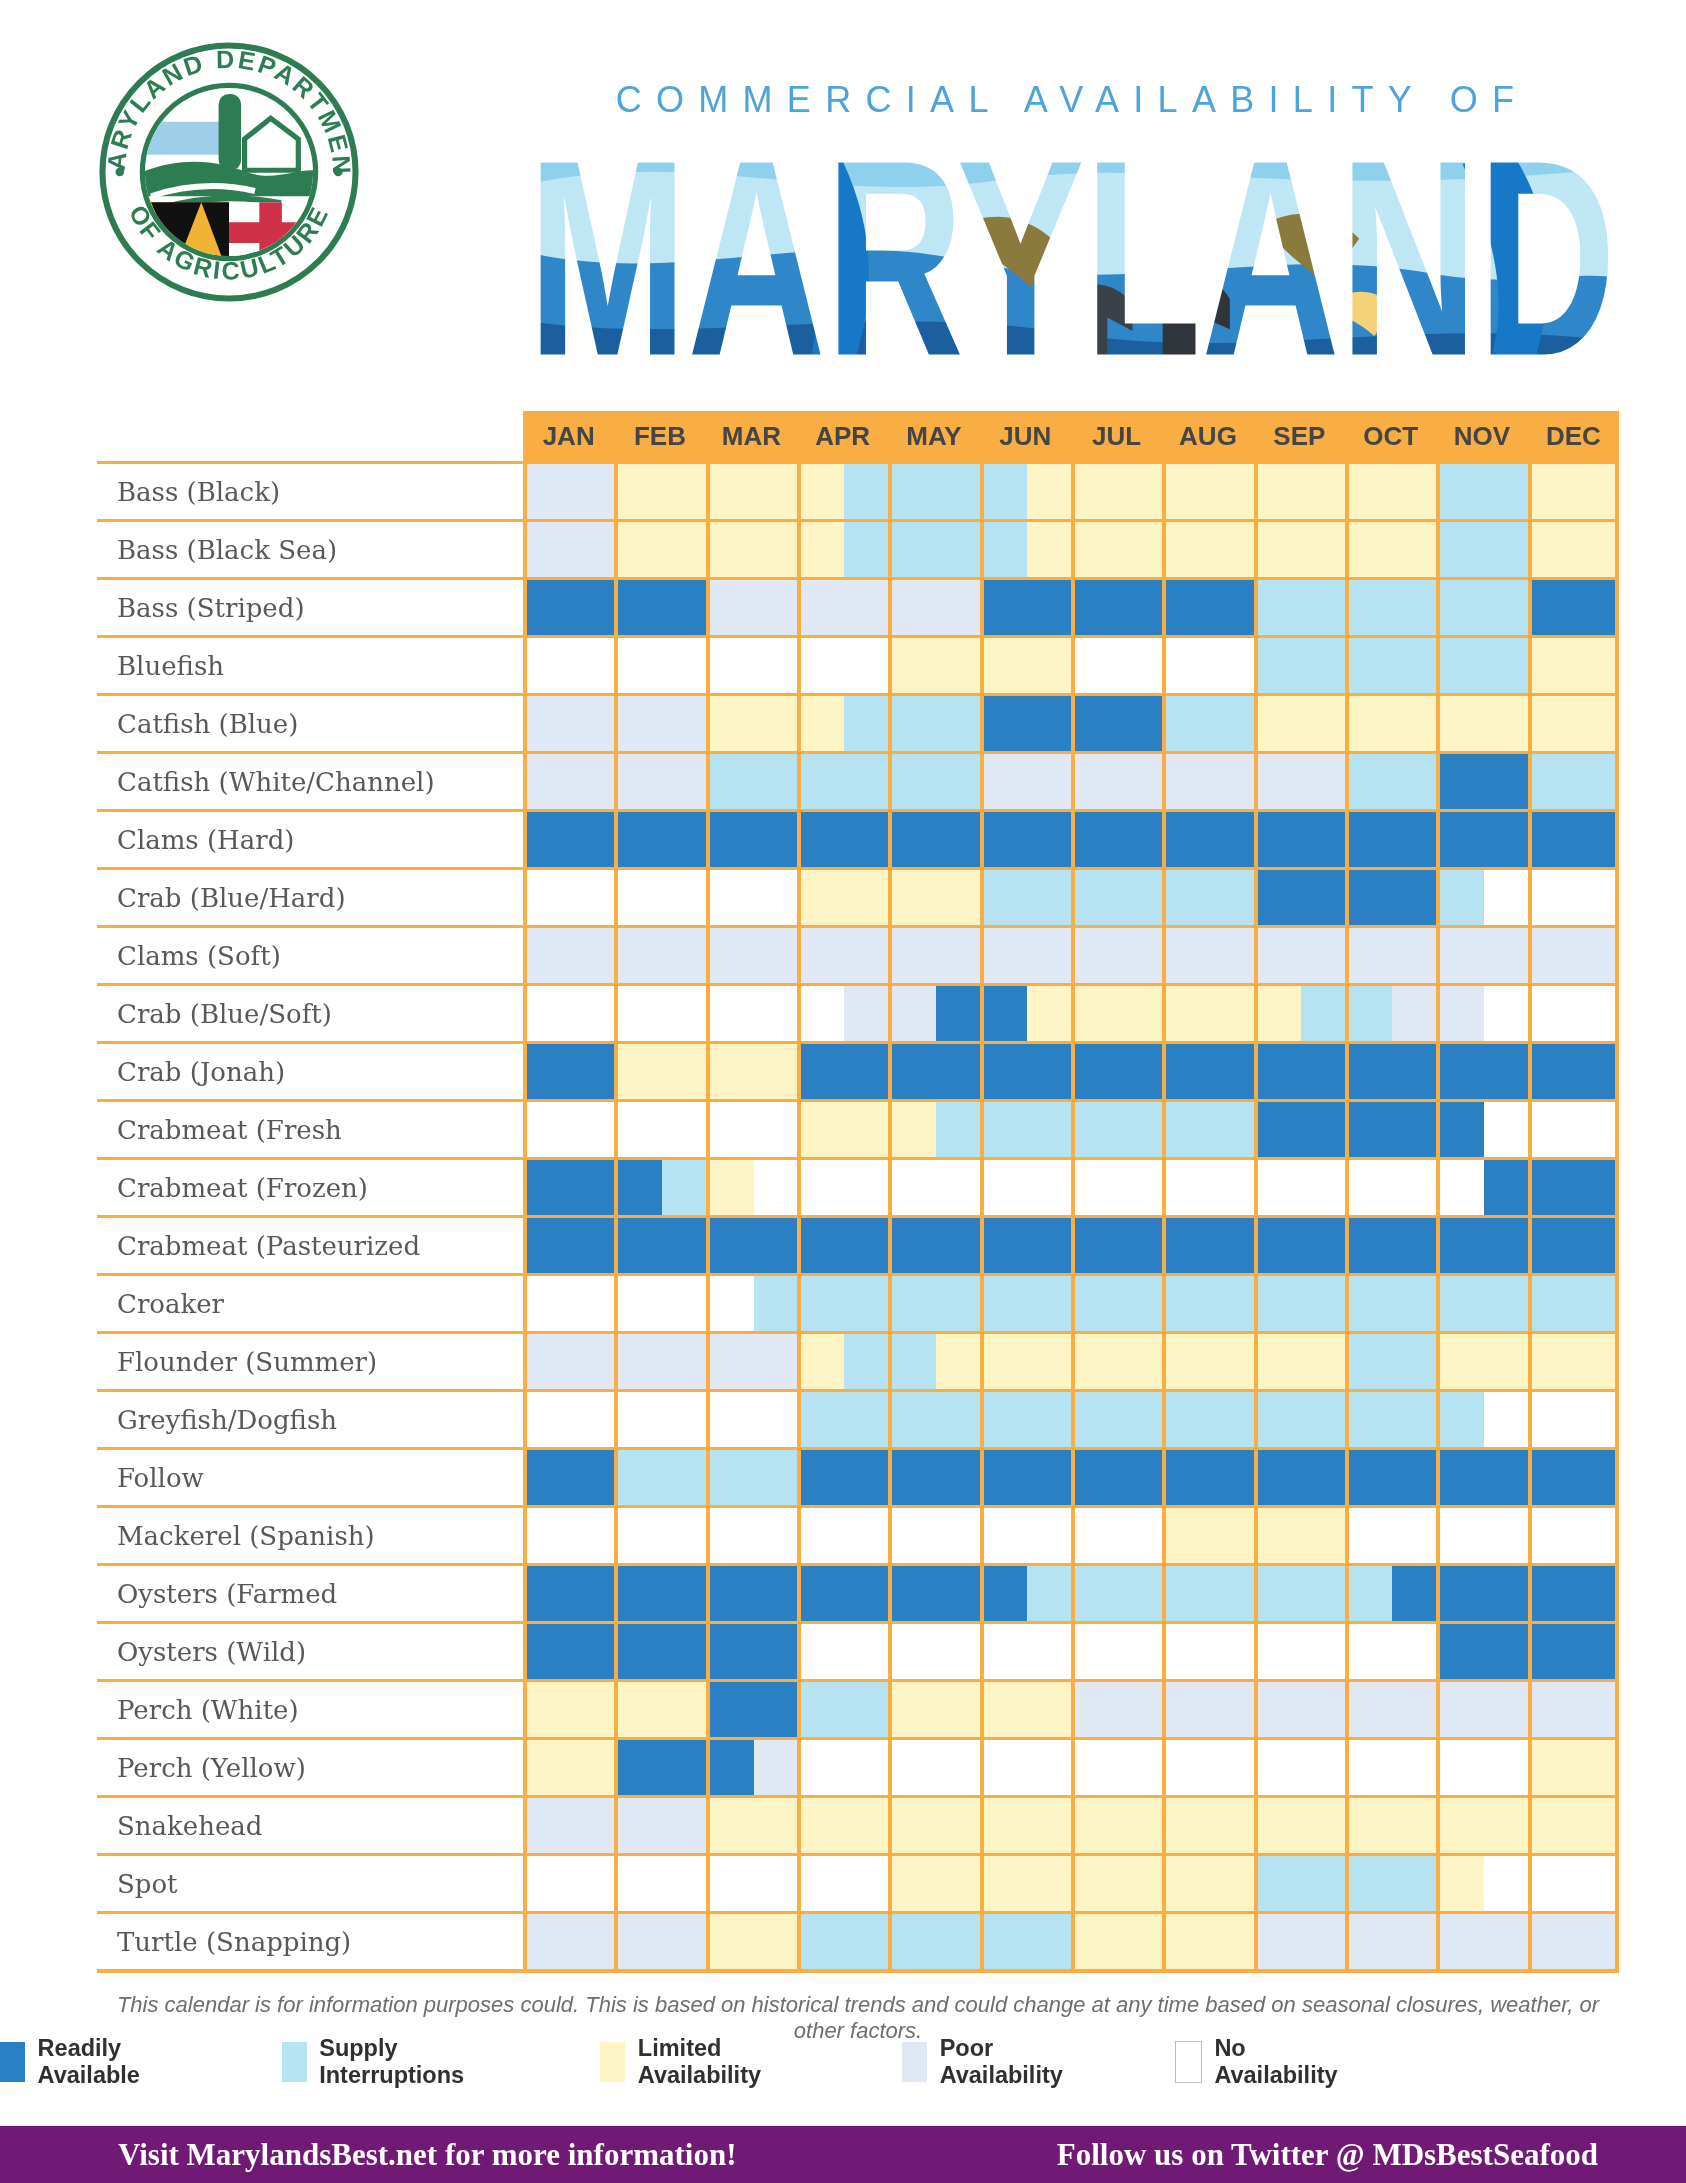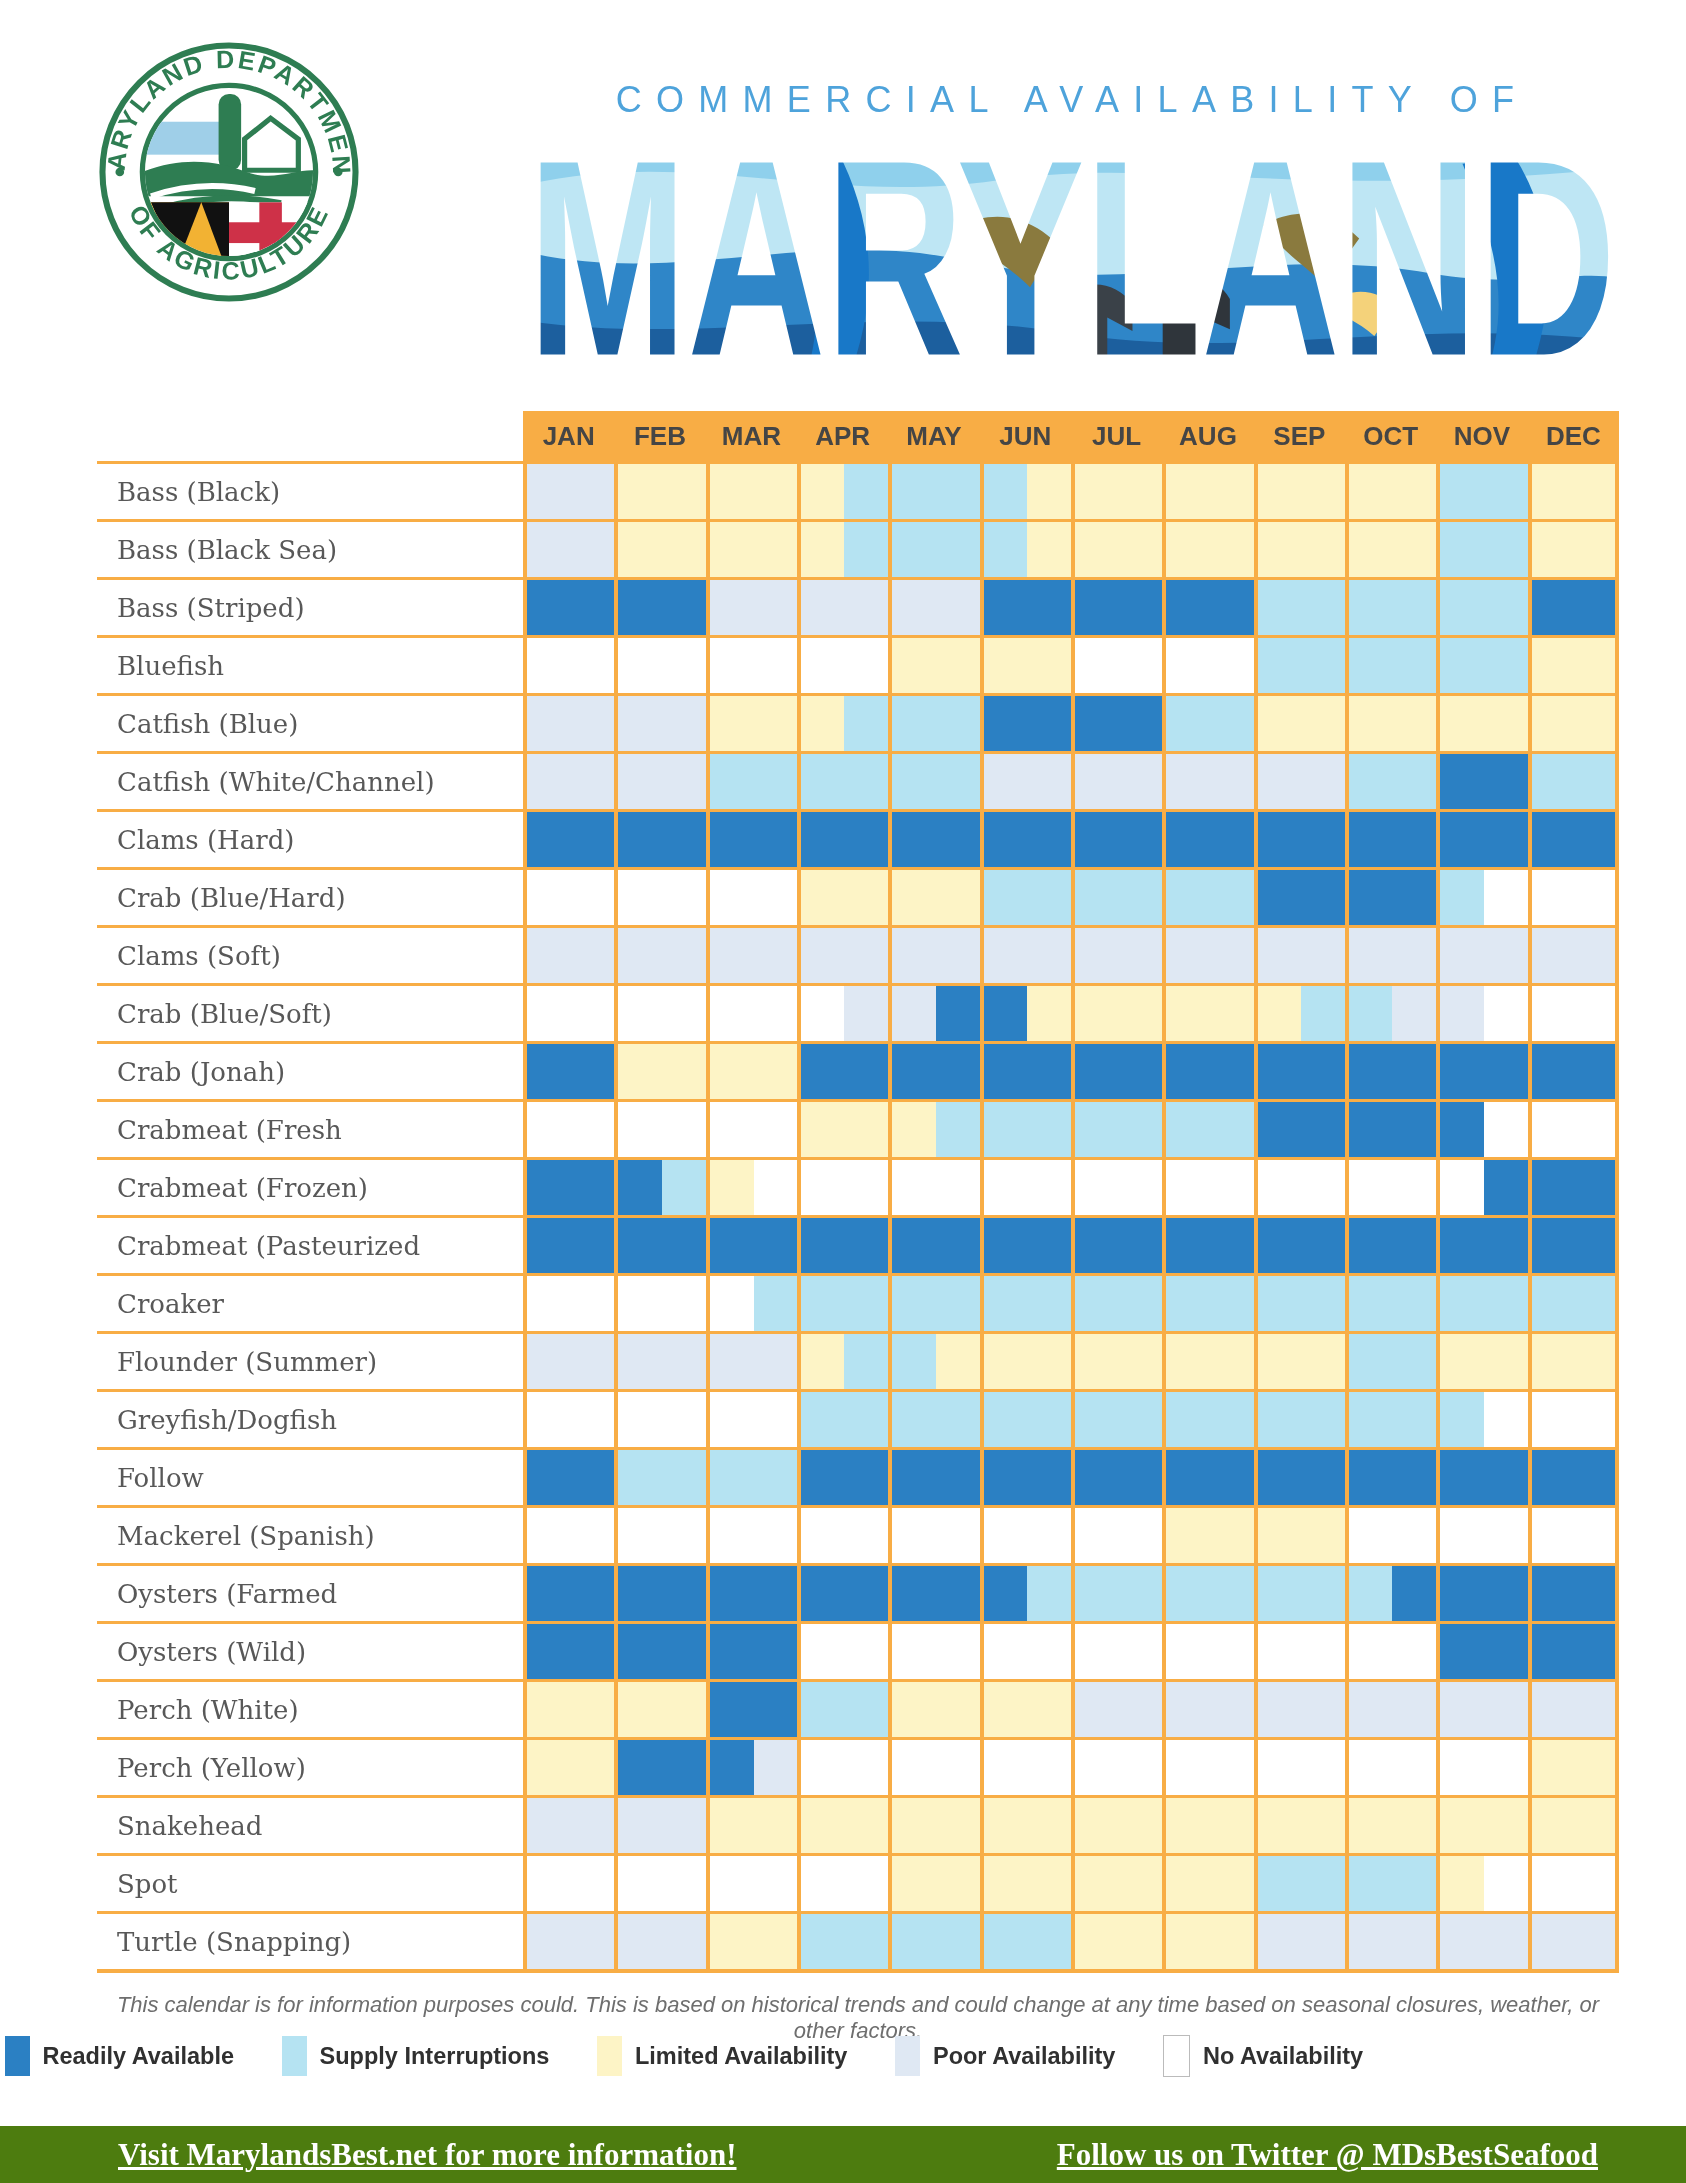--- a/index.html
+++ b/index.html
@@ -22,21 +22,21 @@
   .row-label{font-family:"DejaVu Serif",serif;font-size:26px;color:#585858;
              display:flex;align-items:center;padding-left:20px;background:#fff;box-sizing:border-box;}
   .cell{border-left:4.2px solid #F8AD45;box-sizing:border-box;}
   .cell-last{border-right:4.2px solid #F8AD45;}
   .cal-bottomline{height:4.2px;background:#F8AD45;}
 
   
   .disclaimer{position:absolute;top:1992px;left:97px;width:1522px;text-align:center;
               font-style:italic;font-size:22px;color:#6E6E6E;}
   .legend{position:absolute;top:2035px;left:0;width:1368px;display:flex;
-          justify-content:center;align-items:center;gap:48px;}
+          justify-content:center;align-items:center;gap:60px;}
   .legend-item{display:flex;align-items:center;gap:12.6px;font-weight:bold;
                font-size:23.5px;color:#303030;}
   .swatch{width:25px;height:40px;flex:none;}
   .footer-bar{position:absolute;left:0;top:2126px;width:1687px;height:57px;
               display:flex;align-items:center;justify-content:space-between;
               box-sizing:border-box;padding:0 89px 0 118px;color:#fff;
               font-family:"Liberation Serif",serif;font-weight:bold;font-size:31px;}
 </style>
 </head>
 <body>
@@ -533,19 +533,19 @@
       <div class="legend-item">
         <div class="swatch" style="background: rgb(223, 232, 243);"></div>
         <span>Poor Availability</span>
       </div>
       <div class="legend-item">
         <div class="swatch" style="background: rgb(255, 255, 255); border: 1.7px solid rgb(187, 187, 187);"></div>
         <span>No Availability</span>
       </div>
     </div>
 
-  <div class="footer-bar" style="background: #4d7c0f; text-decoration: underline;">
+  <div class="footer-bar" style="background: #701a75;">
     <span>Visit MarylandsBest.net for more information!</span>
     <span>Follow us on Twitter @ MDsBestSeafood</span>
   </div>
 
 </div>
 
 
 </body></html>

